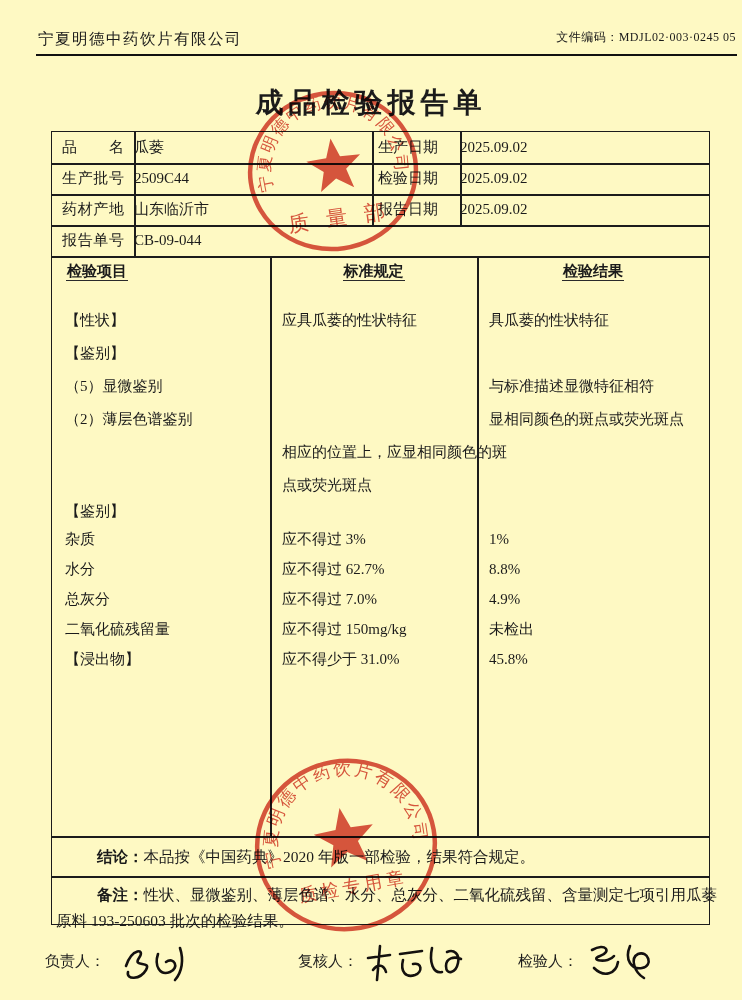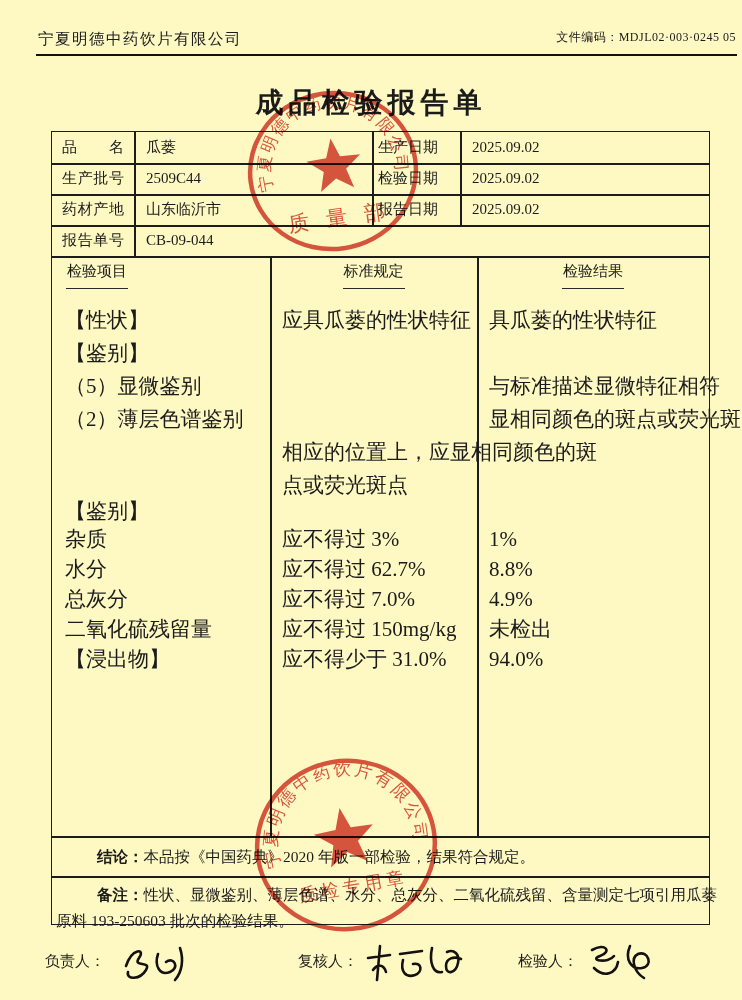--- a/index.html
+++ b/index.html
@@ -12,25 +12,25 @@
   .headrule{top:54px;left:36px;width:701px;height:2px;background:#111;}
   
   .title{top:84px;left:0;width:742px;text-align:center;font-size:28px;font-weight:bold;letter-spacing:5px;}
   
   .frame{top:131px;left:51px;width:659px;height:794px;border:1.8px solid #1c1c1c;box-sizing:border-box;}
   .hline{position:absolute;left:0;width:100%;height:1.6px;background:#1c1c1c;}
   .vline{position:absolute;width:1.6px;background:#1c1c1c;}
   
   .cell{position:absolute;font-size:15px;line-height:31px;white-space:nowrap;overflow:visible;}
   .lab{padding:0 10px;box-sizing:border-box;text-align:justify;text-align-last:justify;}
-  .val{padding-left:12px;}
+  .val{}
   
   .thead{position:absolute;top:130px;font-size:15px;}
-  .thead span{border-bottom:1.4px solid #2a2a2a;padding:0 1px 9px 1px;}
-  .trow{position:absolute;left:0;width:100%;height:24px;font-size:21px;line-height:24px;white-space:nowrap;}
+  .thead span{border-bottom:1.4px solid #2a2a2a;padding:0 1px 1px 1px;font-weight:bold;}
+  .trow{position:absolute;left:0;width:100%;height:24px;font-size:15px;line-height:24px;white-space:nowrap;}
   .c1{position:absolute;left:13px;top:0;}
   .c2{position:absolute;left:230px;top:0;}
   .c3{position:absolute;left:437px;top:0;}
   
   .bline{position:absolute;font-size:15.5px;line-height:26px;white-space:nowrap;}
   .blab{font-weight:bold;}
   
   .sigrow{top:944px;left:0;width:742px;height:56px;font-size:15px;}
   .siglab{position:absolute;top:8px;white-space:nowrap;}
   .sigsvg{position:absolute;top:-6px;}
@@ -137,21 +137,21 @@
         <span class="c3">4.9%</span>
       </div>
     <div class="trow" style="top:485px">
         <span class="c1">二氧化硫残留量</span>
         <span class="c2">应不得过 150mg/kg</span>
         <span class="c3">未检出</span>
       </div>
     <div class="trow" style="top:515px">
         <span class="c1">【浸出物】</span>
         <span class="c2">应不得少于 31.0%</span>
-        <span class="c3">94.0%</span>
+        <span class="c3">45.8%</span>
       </div>
 
     <div class="bline" style="left:45px;top:712px">
       <span class="blab">结论：</span><span>本品按《中国药典》2020 年版一部检验，结果符合规定。</span>
     </div>
 
     <div class="bline" style="left:45px;top:750px">
       <span class="blab">备注：</span><span>性状、显微鉴别、薄层色谱、水分、总灰分、二氧化硫残留、含量测定七项引用瓜蒌</span>
     </div>
     <div class="bline" style="left:4px;top:776px">

